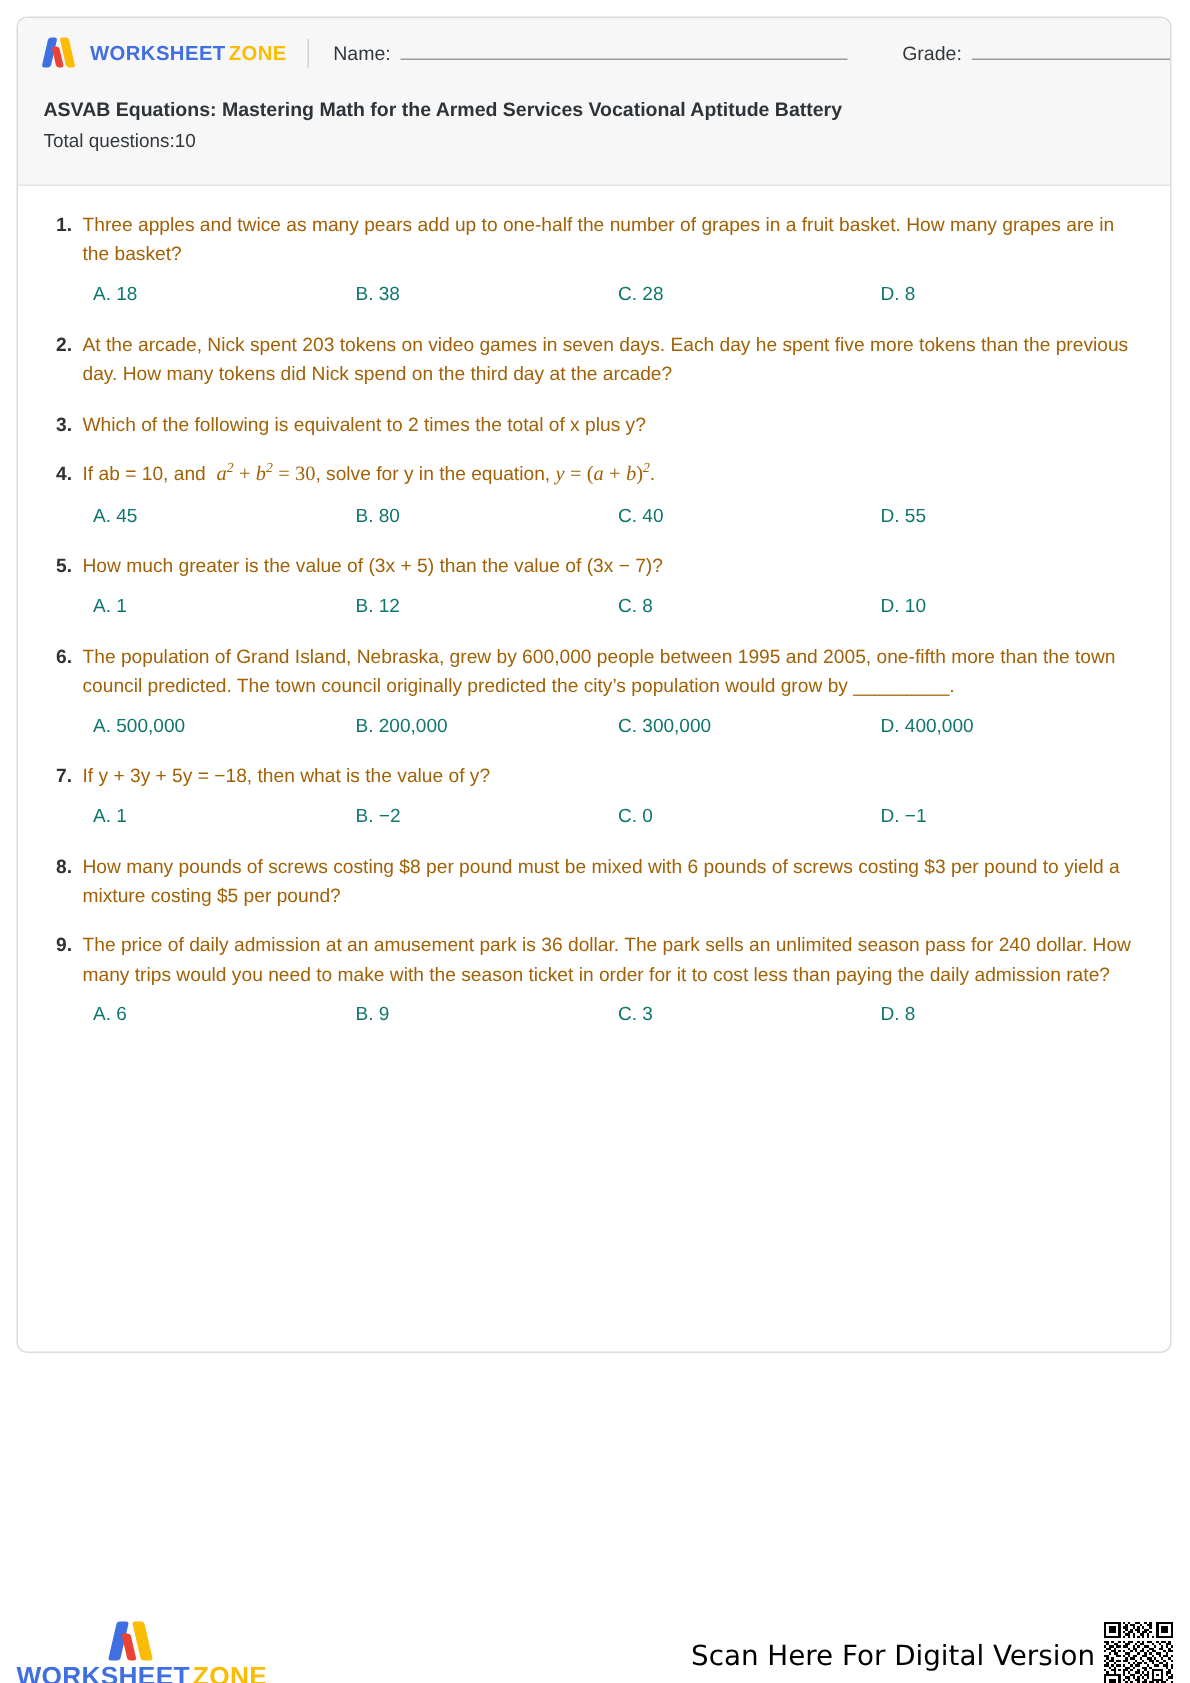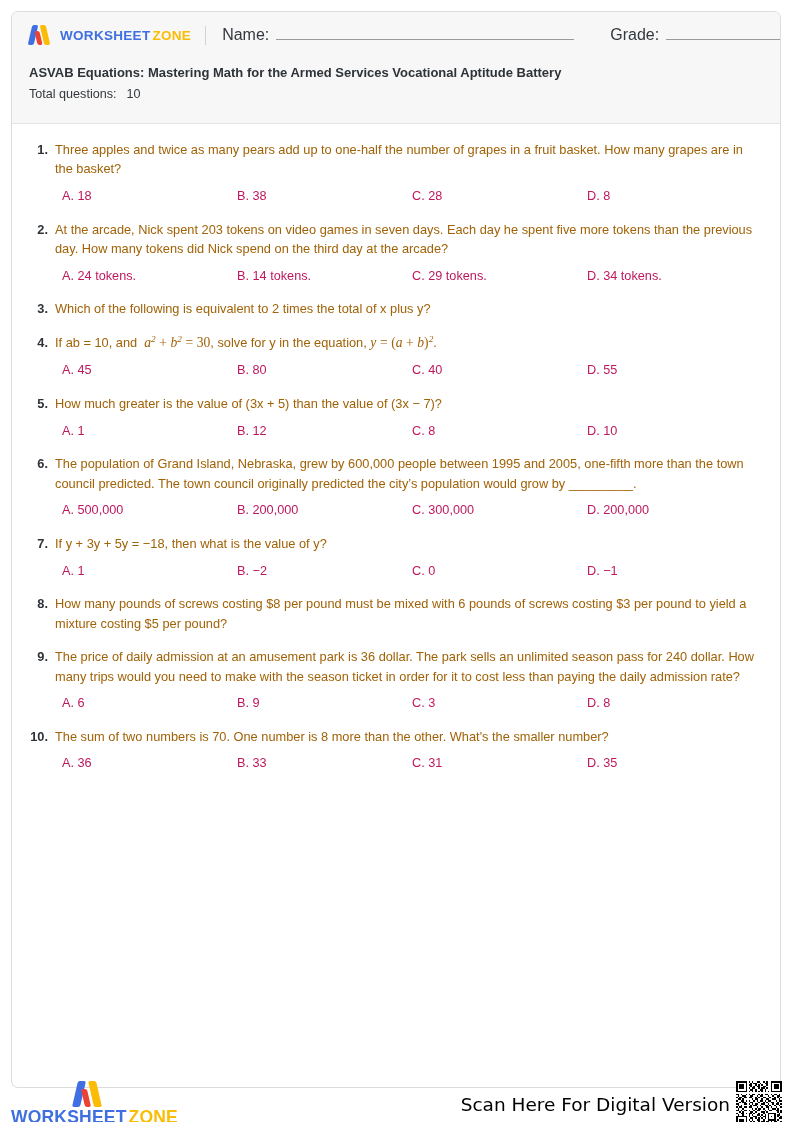--- a/index.html
+++ b/index.html
@@ -16,21 +16,21 @@
     position: relative;
     overflow: hidden;
   }
 
   
   .sheet {
     position: absolute;
     left: 11px;
     top: 11px;
     width: 770px;
-    height: 1077px;
+    height: 891px;
     border: 1px solid #dcdcdc;
     border-radius: 7px;
     background: #ffffff;
     box-sizing: border-box;
     overflow: hidden;
   }
 
   
   .sheet-header {
     background: #f7f7f7;
@@ -102,21 +102,21 @@
     width: 1px;
     height: 19px;
     background: #d2d2d2;
     margin: 0 16px 0 14px;
     flex: none;
   }
 
   .field {
     display: flex;
     align-items: baseline;
-    font-size: 16px;
+    font-size: 13px;
     color: #33383d;
   }
   .field-label { flex: none; white-space: nowrap; }
   .field-rule {
     display: block;
     border-bottom: 1px solid #9b9b9b;
     height: 11px;
     margin-left: 7px;
   }
   .field-name .field-rule { width: 298px; }
@@ -132,21 +132,21 @@
     color: #2e3338;
     line-height: 1.45;
     margin: 0;
   }
   .ws-meta {
     font-size: 12.6px;
     color: #33383d;
     margin: 2px 0 0 0;
     line-height: 1.45;
   }
-  .ws-meta .qcount { margin-left: 10px; text-align: center; }
+  .ws-meta .qcount { margin-left: 0; text-align: center; }
 
   
   .questions {
     padding: 16px 18px 0 17px;
   }
   .q-item {
     margin-bottom: 14px;
   }
   .q-line {
     display: flex;
@@ -188,21 +188,21 @@
   }
 
   .choices {
     display: flex;
     margin: 9px 0 0 33px;
   }
   .choice {
     width: 175px;
     flex: none;
     font-size: 12.7px;
-    color: #be185d;
+    color: #0f766e;
     line-height: 1.4;
     white-space: nowrap;
   }
   .choice:last-child { width: auto; }
 
   
   .footer {
     position: absolute;
     left: 0;
     top: 1086px;
@@ -293,26 +293,20 @@
           <div class="choice">B. 38</div>
           <div class="choice">C. 28</div>
           <div class="choice">D. 8</div>
         </div>
       </div>
       <div class="q-item">
         <div class="q-line">
           <div class="q-num">2.</div>
           <div class="q-text">At the arcade, Nick spent 203 tokens on video games in seven days. Each day he spent five more tokens than the previous day. How many tokens did Nick spend on the third day at the arcade?</div>
         </div>
-        <div class="choices">
-          <div class="choice">A. 24 tokens.</div>
-          <div class="choice">B. 14 tokens.</div>
-          <div class="choice">C. 29 tokens.</div>
-          <div class="choice">D. 34 tokens.</div>
-        </div>
       </div>
       <div class="q-item">
         <div class="q-line">
           <div class="q-num">3.</div>
           <div class="q-text">Which of the following is equivalent to 2 times the total of x plus y?</div>
         </div>
       </div>
       <div class="q-item">
         <div class="q-line">
           <div class="q-num">4.</div>
@@ -339,21 +333,21 @@
       </div>
       <div class="q-item">
         <div class="q-line">
           <div class="q-num">6.</div>
           <div class="q-text">The population of Grand Island, Nebraska, grew by 600,000 people between 1995 and 2005, one-fifth more than the town council predicted. The town council originally predicted the city’s population would grow by _________.</div>
         </div>
         <div class="choices">
           <div class="choice">A. 500,000</div>
           <div class="choice">B. 200,000</div>
           <div class="choice">C. 300,000</div>
-          <div class="choice">D. 200,000</div>
+          <div class="choice">D. 400,000</div>
         </div>
       </div>
       <div class="q-item">
         <div class="q-line">
           <div class="q-num">7.</div>
           <div class="q-text">If y + 3y + 5y = −18, then what is the value of y?</div>
         </div>
         <div class="choices">
           <div class="choice">A. 1</div>
           <div class="choice">B. −2</div>
@@ -370,32 +364,20 @@
       <div class="q-item">
         <div class="q-line">
           <div class="q-num">9.</div>
           <div class="q-text">The price of daily admission at an amusement park is 36 dollar. The park sells an unlimited season pass for 240 dollar. How many trips would you need to make with the season ticket in order for it to cost less than paying the daily admission rate?</div>
         </div>
         <div class="choices">
           <div class="choice">A. 6</div>
           <div class="choice">B. 9</div>
           <div class="choice">C. 3</div>
           <div class="choice">D. 8</div>
-        </div>
-      </div>
-      <div class="q-item">
-        <div class="q-line">
-          <div class="q-num">10.</div>
-          <div class="q-text">The sum of two numbers is 70. One number is 8 more than the other. What's the smaller number?</div>
-        </div>
-        <div class="choices">
-          <div class="choice">A. 36</div>
-          <div class="choice">B. 33</div>
-          <div class="choice">C. 31</div>
-          <div class="choice">D. 35</div>
         </div>
       </div>
     </div>
 </div>
 
 <div class="footer">
 
   <div class="footer-logo">
     <span class="logo-mark">
       <span class="lm-blue"></span>

